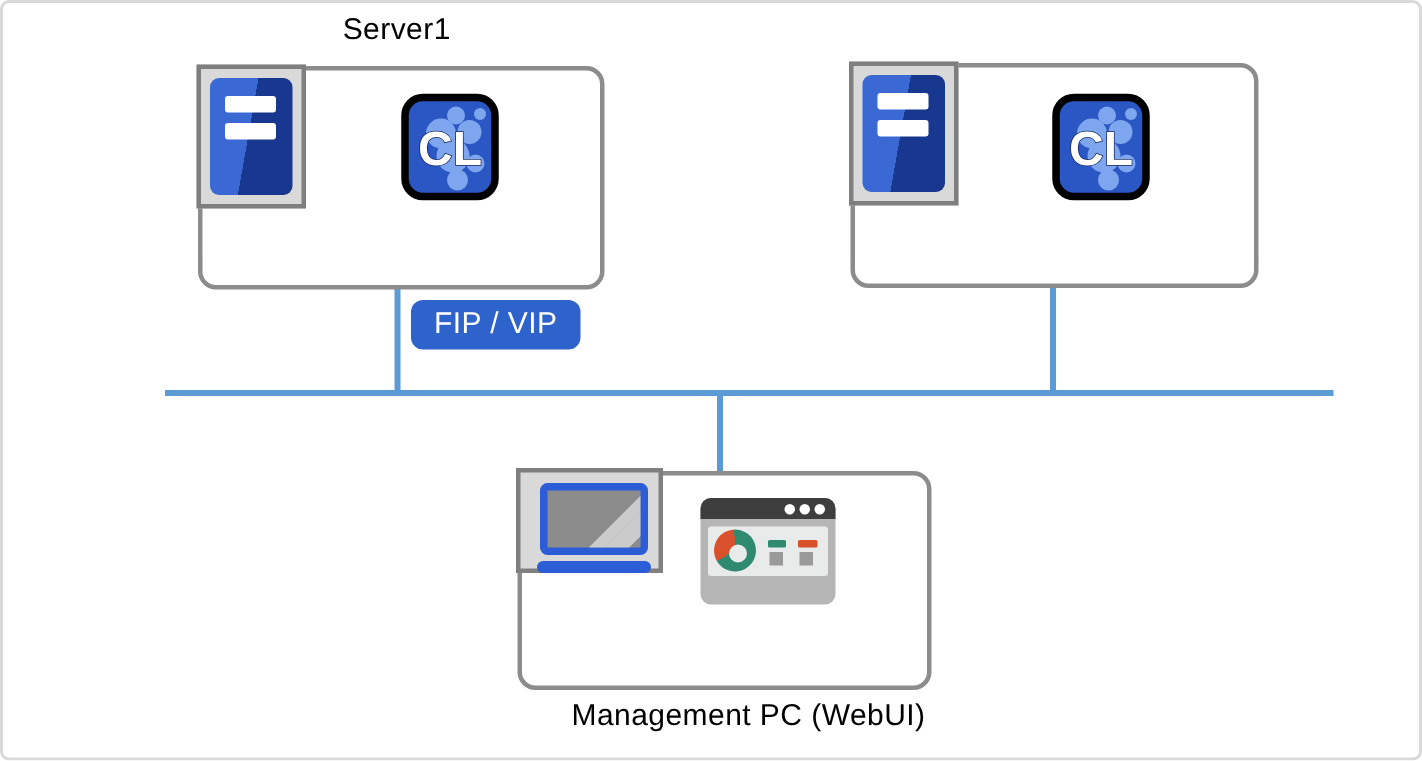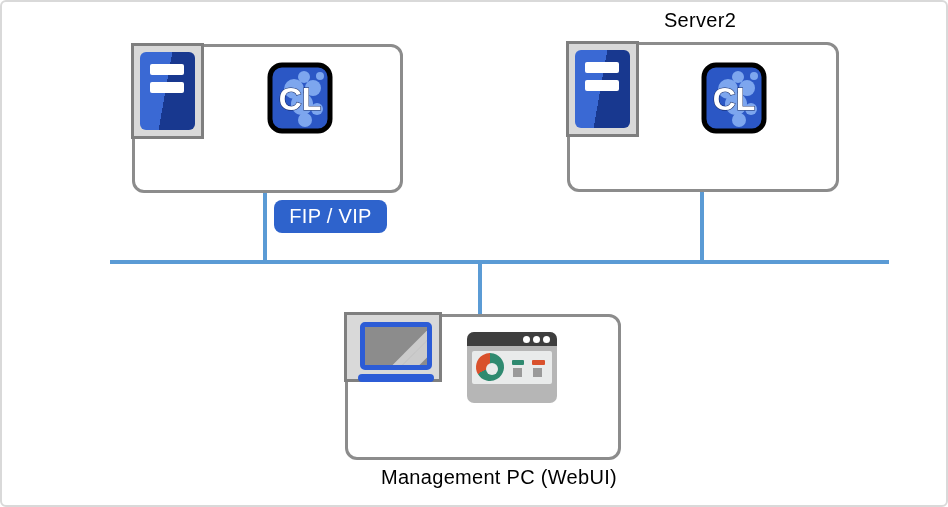--- a/index.html
+++ b/index.html
@@ -58,20 +58,21 @@
 </head>
 <body>
 
 <div class="canvas">
 
   <div class="net-line" style="left:108px;top:258px;width:779px;height:4px;"></div>
   <div class="net-line" style="left:261px;top:184px;width:4px;height:76px;"></div>
   <div class="net-line" style="left:698px;top:183px;width:4px;height:77px;"></div>
   <div class="net-line" style="left:476px;top:260px;width:4px;height:53px;"></div>
 
+  <div class="label" style="left:130px;top:6px;width:265px;">Server1</div>
   <div class="node-box" style="left:130px;top:42px;width:265px;height:143px;"></div>
   <div class="icon-frame" style="left:129px;top:41px;width:73px;height:96px;">
     <div class="tower">
       <div class="tower-bar b1"></div>
       <div class="tower-bar b2"></div>
     </div>
   </div>
   <svg class="cl-icon" style="left:265px;top:60px;" viewBox="0 0 66 72">
     <rect x="3" y="3" width="60" height="66" rx="12" fill="#2b57c5" stroke="#000" stroke-width="5"></rect>
     <g fill="#7da6ee">
@@ -82,21 +83,20 @@
       <circle cx="50" cy="47" r="6"></circle>
         <circle cx="38" cy="58" r="7"></circle>
       <circle cx="53" cy="14" r="4"></circle>
     </g>
     <text x="33" y="48" text-anchor="middle" font-family="'Liberation Sans',sans-serif" font-size="32" font-weight="bold" fill="#ffffff" stroke="#14255c" stroke-width="1" paint-order="stroke">CL</text>
   </svg>
   <div class="label" style="left:202px;top:144px;width:193px;">(a) Main module</div>
 
   <div class="badge">FIP / VIP</div>
 
-  <div class="label" style="left:565px;top:6px;width:266px;">Server2</div>
   <div class="node-box" style="left:565px;top:40px;width:266px;height:144px;"></div>
   <div class="icon-frame" style="left:564px;top:39px;width:73px;height:96px;">
     <div class="tower">
       <div class="tower-bar b1"></div>
       <div class="tower-bar b2"></div>
     </div>
   </div>
   <svg class="cl-icon" style="left:699px;top:60px;" viewBox="0 0 66 72">
     <rect x="3" y="3" width="60" height="66" rx="12" fill="#2b57c5" stroke="#000" stroke-width="5"></rect>
     <g fill="#7da6ee">

